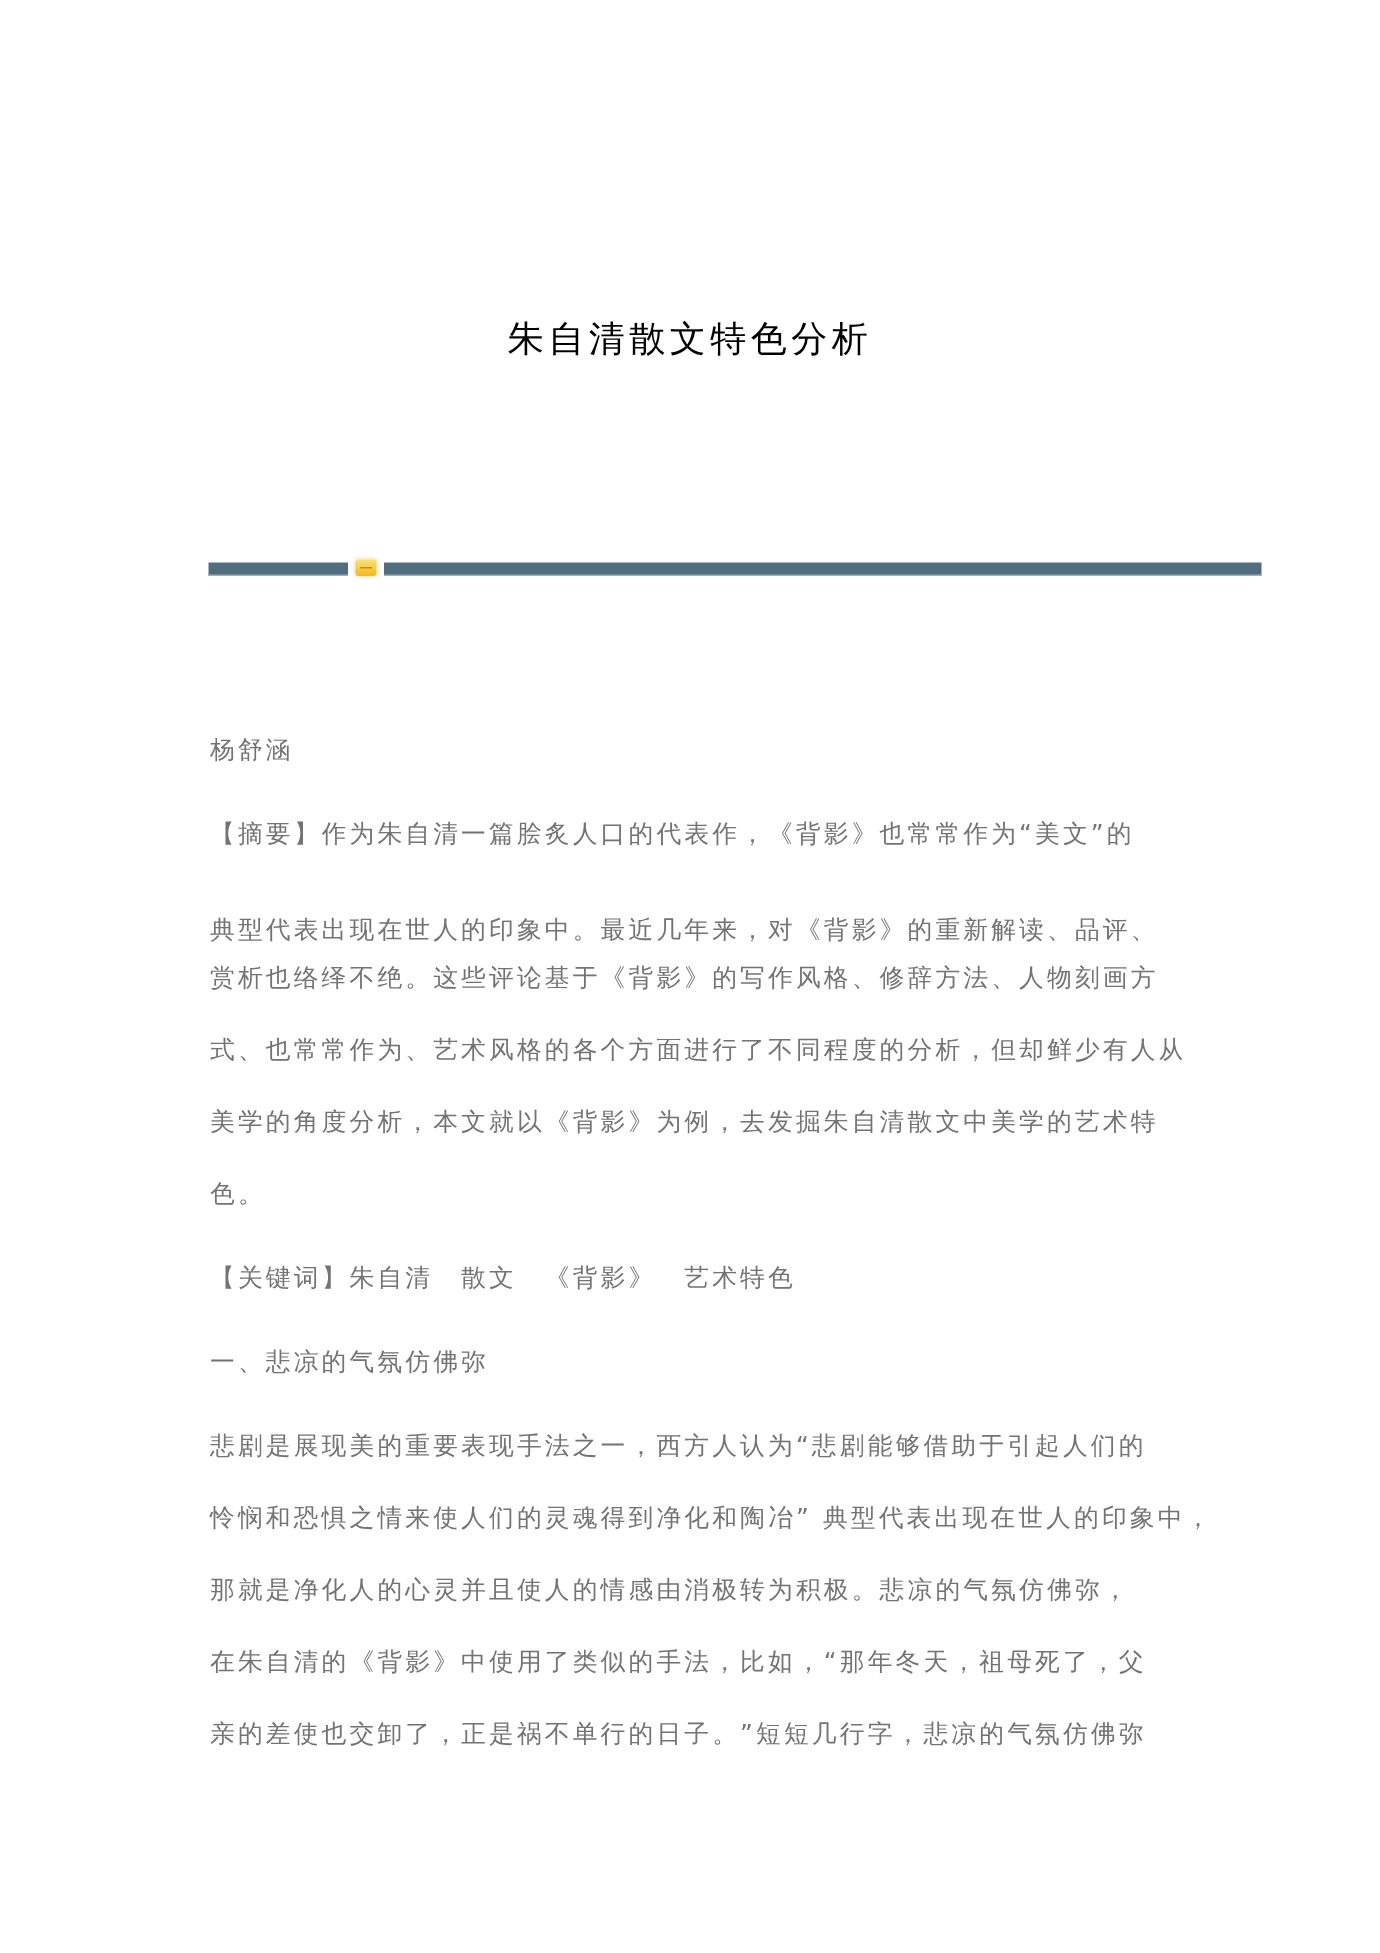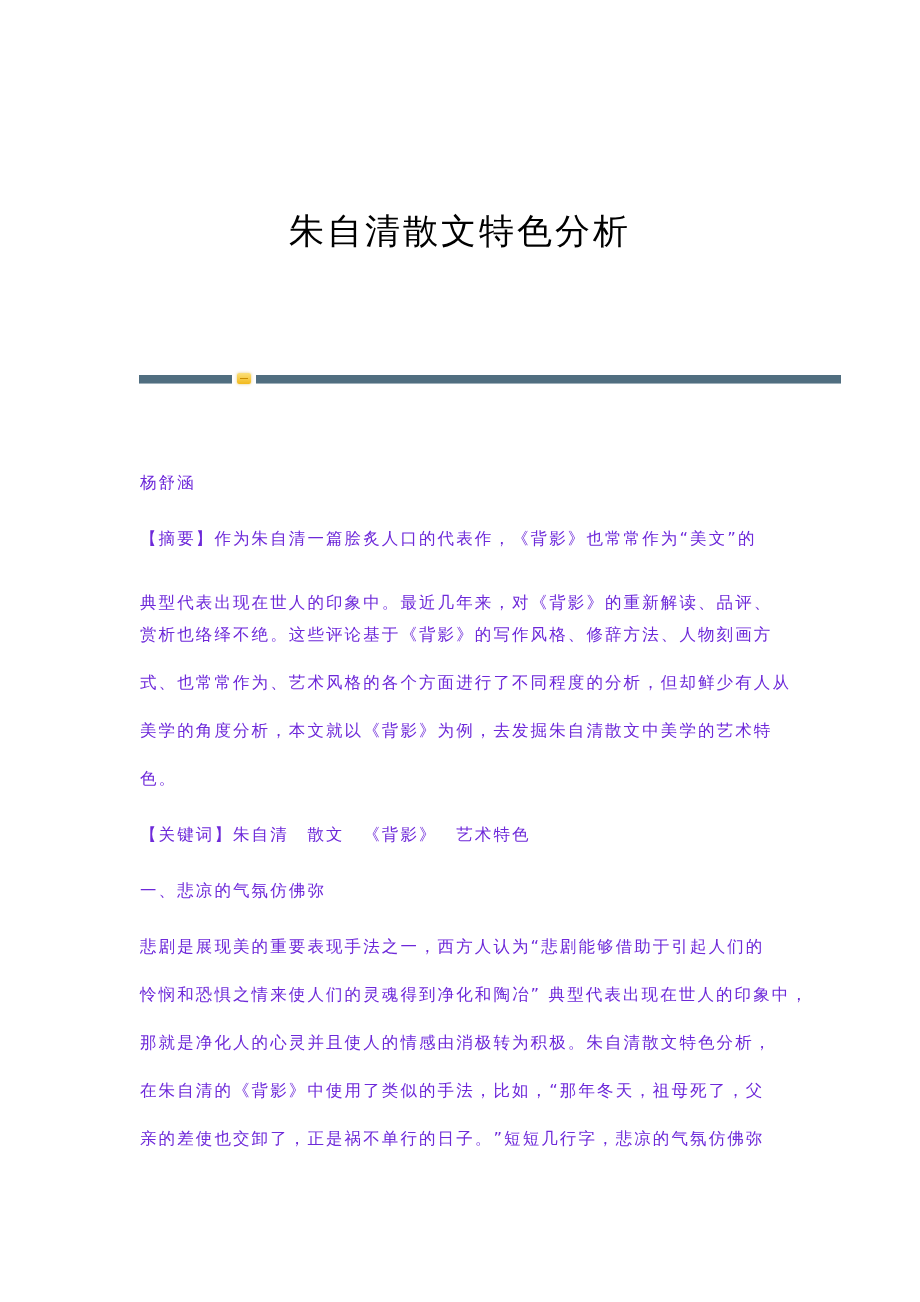--- a/index.html
+++ b/index.html
@@ -1,32 +1,32 @@
 <!DOCTYPE html>
 <html><head>
 <meta charset="utf-8">
 <style>
   html, body { margin: 0; padding: 0; background: #ffffff; }
   body { width: 920px; height: 1302px; position: relative; overflow: hidden;
          font-family: "DejaVu Sans", "Liberation Sans", sans-serif; color: #111; }
   .title { position: absolute; left: 0; width: 920px; top: 214px; text-align: center;
-           font-size: 35px; letter-spacing: 3px; color: #000; line-height: 1;
+           font-size: 24px; letter-spacing: 3px; color: #000; line-height: 1;
            font-family: "DejaVu Serif", "Liberation Serif", serif; }
   .divider { position: absolute; top: 375px; left: 139px; width: 702px; height: 9px; }
   .bar { position: absolute; top: 0; height: 8px; background: #506e80;
          border-bottom: 1px solid #9fb0ba; }
   .bar.left { left: 0; width: 93px; }
   .bar.right { left: 117px; width: 585px; }
   .gem { position: absolute; left: 98px; top: -2px; width: 14px; height: 11px;
          background: linear-gradient(#fbe07a, #f2b91c); border-radius: 2px;
          box-shadow: 0 0 3px rgba(200,150,0,.5); }
   .gem::after { content: ""; position: absolute; left: 3px; right: 3px; top: 5px;
          height: 1px; background: #c98d00; }
   .para { position: absolute; left: 140px; font-size: 16.5px; letter-spacing: 2.1px;
-          line-height: 1; white-space: nowrap; color: #6d28d9; }
+          line-height: 1; white-space: nowrap; color: #737373; margin-top: 17px; }
 </style>
 </head>
 <body>
 
 <div>
   <div class="title">朱自清散文特色分析</div>
 
   <div class="divider">
     <div class="bar left"></div>
     <div class="gem"></div>
@@ -41,16 +41,16 @@
   <div class="para" style="top:675px">式、也常常作为、艺术风格的各个方面进行了不同程度的分析，但却鲜少有人从</div>
   <div class="para" style="top:723px">美学的角度分析，本文就以《背影》为例，去发掘朱自清散文中美学的艺术特</div>
   <div class="para" style="top:771px">色。</div>
 
   <div class="para" style="top:827px">【关键词】朱自清　散文　《背影》　艺术特色</div>
 
   <div class="para" style="top:883px">一、悲凉的气氛仿佛弥</div>
 
   <div class="para" style="top:939px">悲剧是展现美的重要表现手法之一，西方人认为“悲剧能够借助于引起人们的</div>
   <div class="para" style="top:987px">怜悯和恐惧之情来使人们的灵魂得到净化和陶冶” 典型代表出现在世人的印象中，</div>
-  <div class="para" style="top:1035px">那就是净化人的心灵并且使人的情感由消极转为积极。朱自清散文特色分析，</div>
+  <div class="para" style="top:1035px">那就是净化人的心灵并且使人的情感由消极转为积极。悲凉的气氛仿佛弥，</div>
   <div class="para" style="top:1083px">在朱自清的《背影》中使用了类似的手法，比如，“那年冬天，祖母死了，父</div>
   <div class="para" style="top:1131px">亲的差使也交卸了，正是祸不单行的日子。”短短几行字，悲凉的气氛仿佛弥</div>
 </div>
 
 </body></html>

